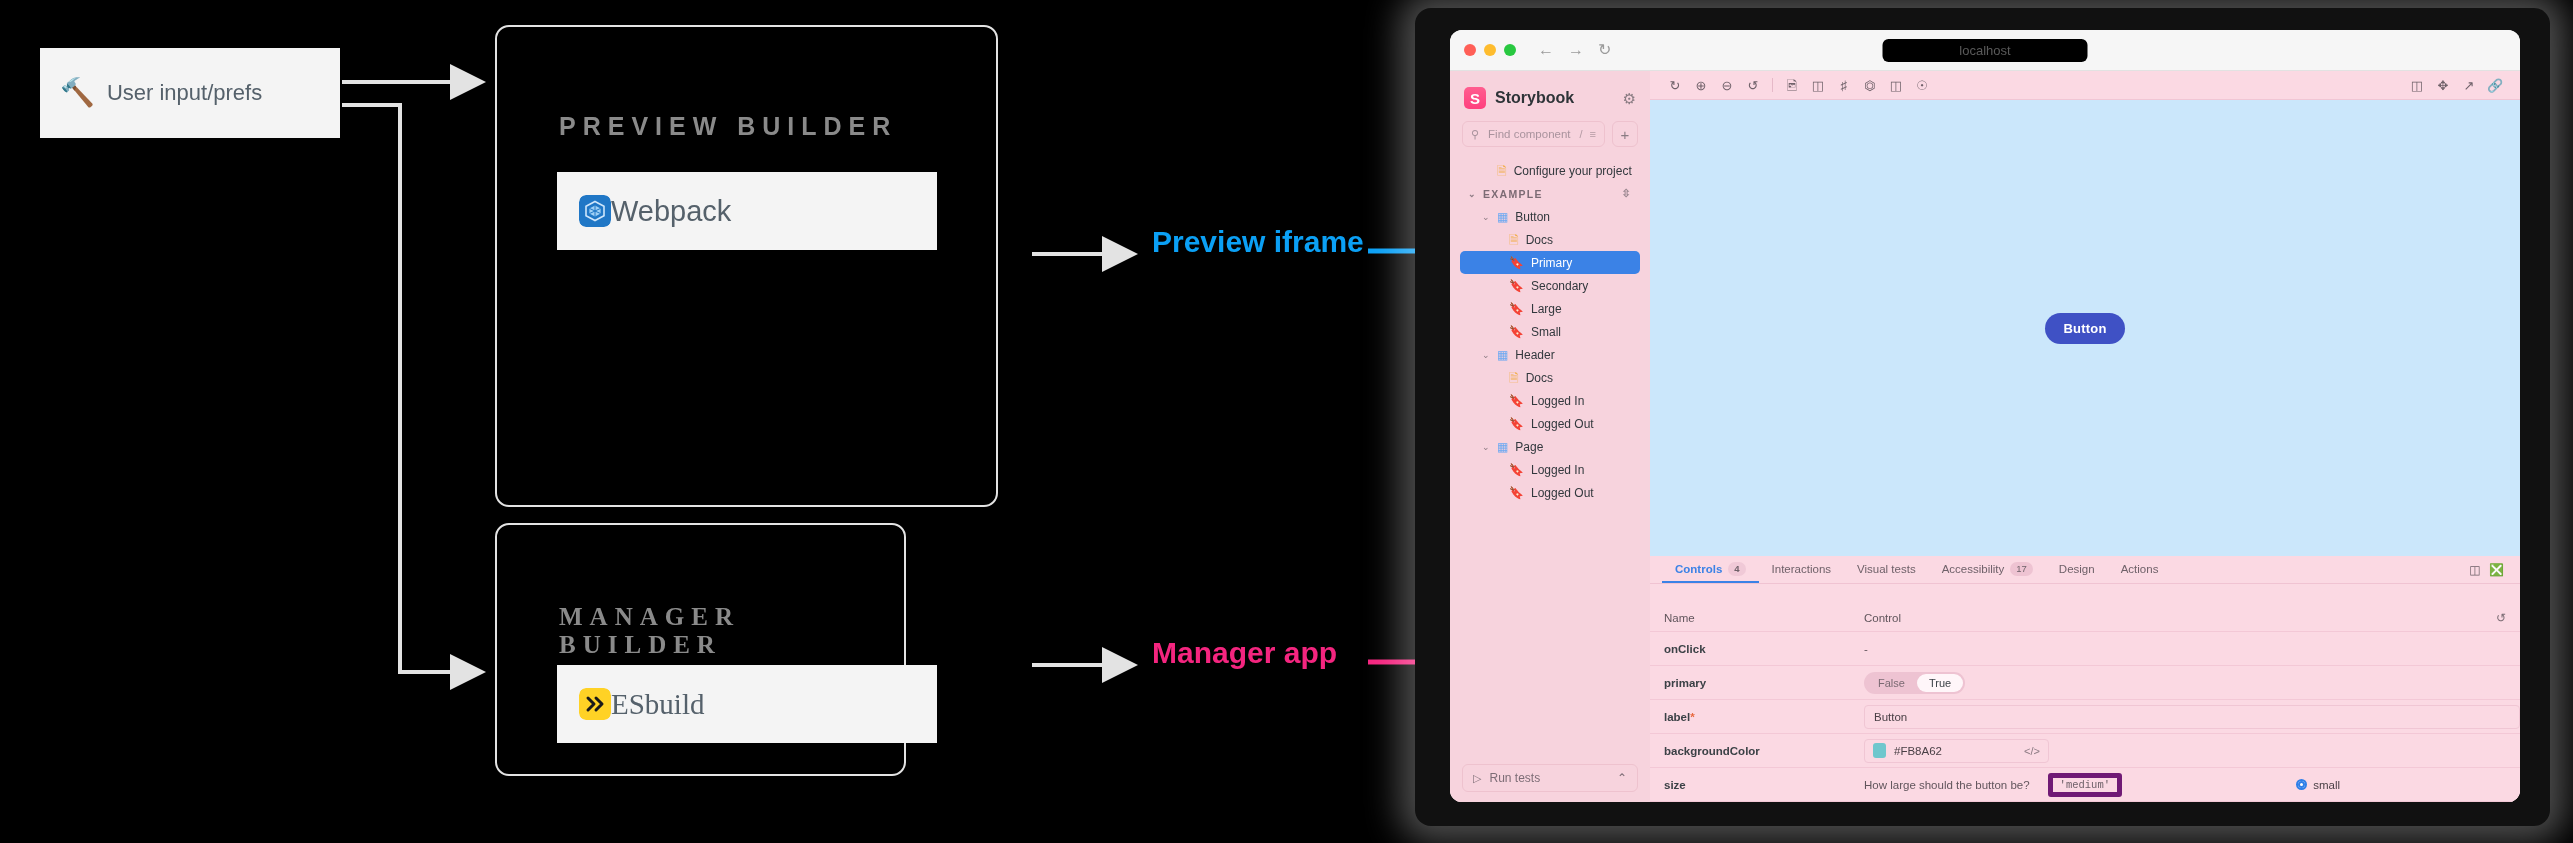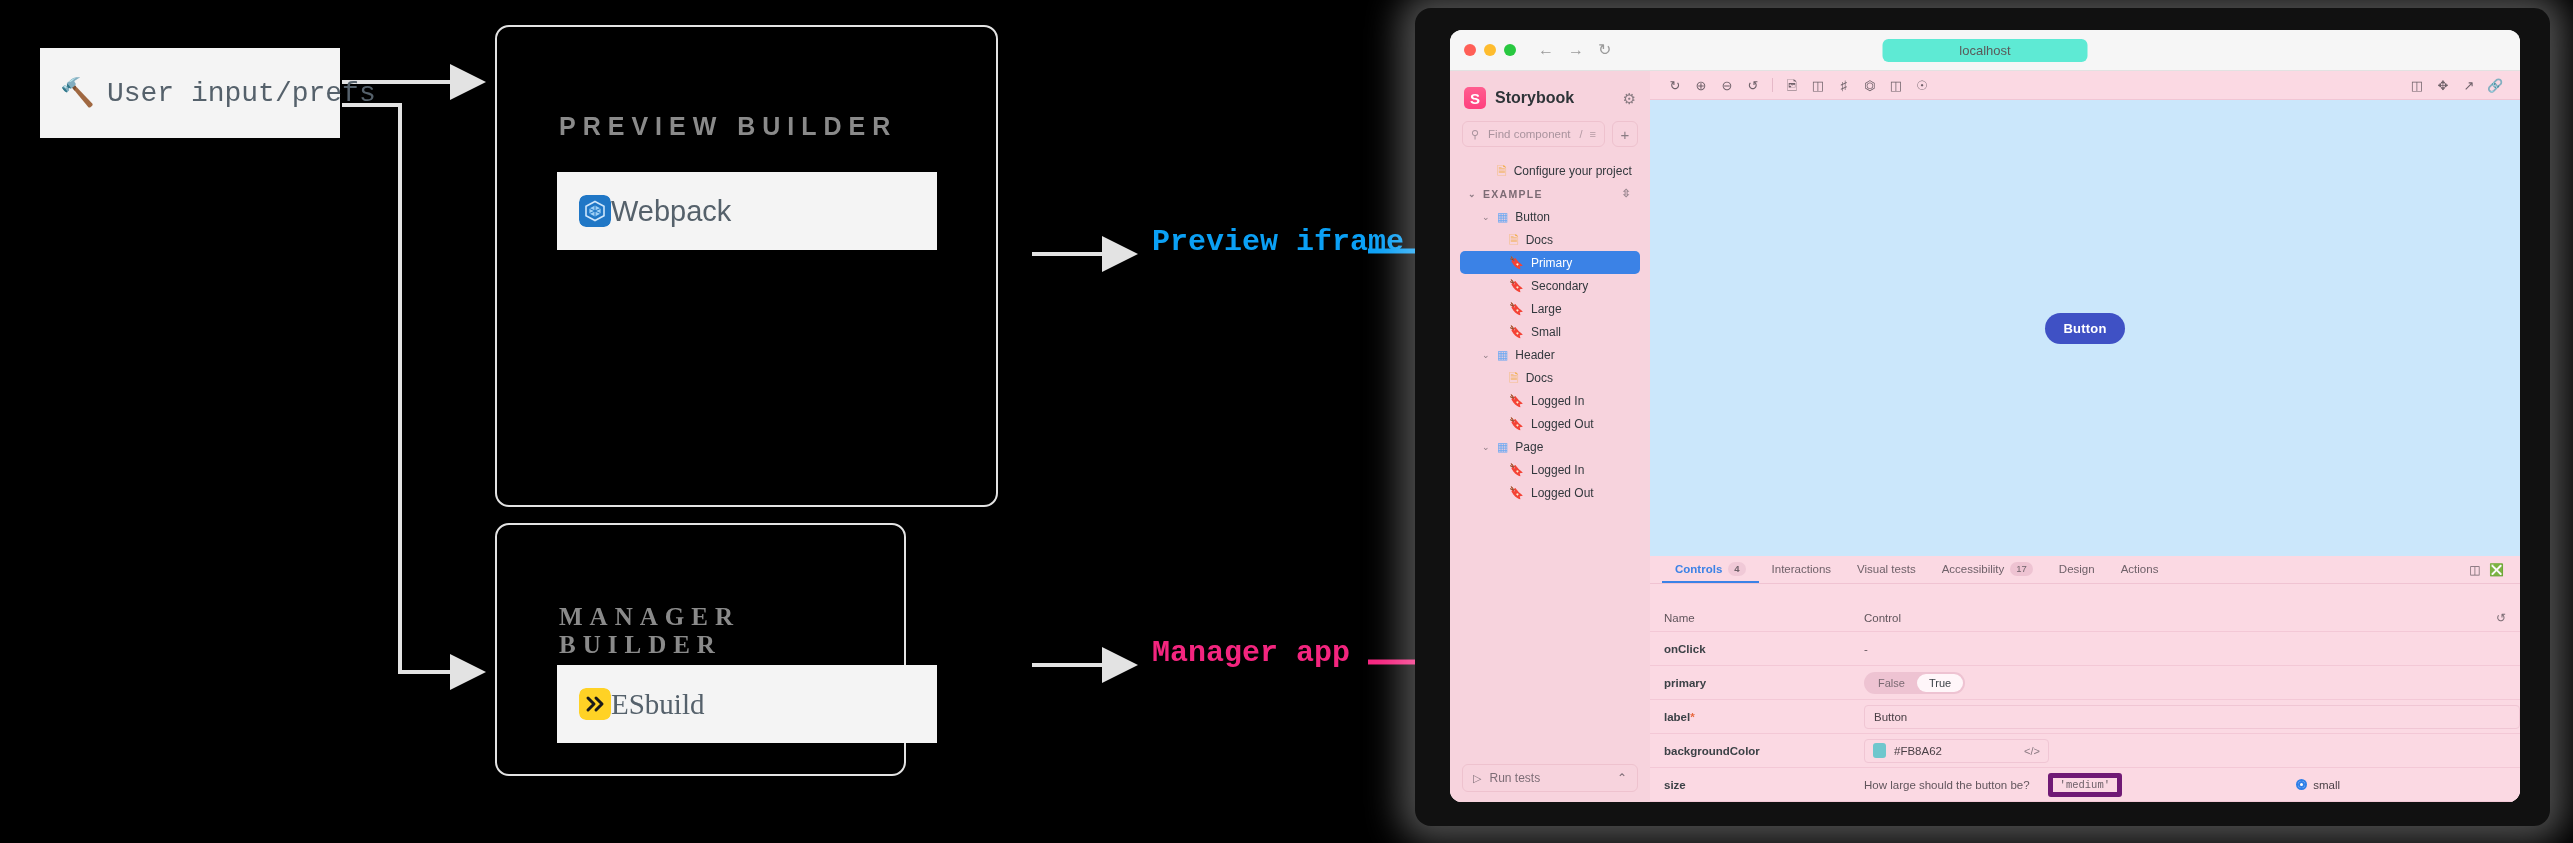--- a/index.html
+++ b/index.html
@@ -5,21 +5,21 @@
   html,body{margin:0;padding:0;background:#000;}
   body{width:2573px;height:843px;overflow:hidden;font-family:"Liberation Sans",sans-serif;}
   #root{position:relative;width:2573px;height:843px;background:#000;}
 
   
   .user-box{
     position:absolute;left:40px;top:48px;width:300px;height:90px;
     background:#f4f4f4;display:flex;align-items:center;gap:12px;
     padding:0 20px;box-sizing:border-box;
   }
-  .user-box .lbl{font-size:28px;color:#55616b;font-weight:400;white-space:nowrap;font-family:Liberation Mono, monospace;}
+  .user-box .lbl{font-size:22px;color:#55616b;font-weight:400;white-space:nowrap;}
   .tool-ico{font-size:28px;line-height:1;display:inline-block;}
 
   .builder-box{
     position:absolute;border:2px solid #e3e3e3;border-radius:14px;background:#000;
     box-sizing:border-box;
   }
   .builder-box.preview{left:495px;top:25px;width:503px;height:482px;}
   .builder-box.manager{left:495px;top:523px;width:411px;height:253px;font-family:Liberation Serif, serif;}
   .builder-title{
     color:#8a8a8a;font-size:25px;font-weight:700;letter-spacing:7px;
@@ -35,21 +35,21 @@
   .builder-box.preview .opt-row.r0{top:145px;}
   .builder-box.preview .opt-row.r1{top:228px;}
   .builder-box.manager .opt-row.r0{top:140px;}
   .opt-label{font-size:29px;color:#55616b;white-space:nowrap;}
 
   .logo{width:32px;height:32px;border-radius:7px;flex:0 0 auto;display:block;}
 
   
   .arrow-svg{position:absolute;left:0;top:0;width:2573px;height:843px;pointer-events:none;}
 
-  .edge-label{position:absolute;font-size:30px;font-weight:700;white-space:nowrap;font-family:Liberation Mono, monospace;}
+  .edge-label{position:absolute;font-size:30px;font-weight:700;white-space:nowrap;}
   .edge-label.preview{left:1152px;top:225px;color:#0ba0f5;}
   .edge-label.manager{left:1152px;top:636px;color:#f4257f;}
 
   
   .win-shadow{
     position:absolute;left:1415px;top:8px;width:1135px;height:818px;
     background:#111;border-radius:16px;
     box-shadow:0 0 34px 16px rgba(255,255,255,0.30);
   }
   .window{
@@ -60,21 +60,21 @@
   .titlebar{
     height:40px;background:#f6f6f6;border-bottom:1px solid #e2e2e2;
     display:flex;align-items:center;padding:0 14px;flex:0 0 auto;position:relative;
   }
   .dots{display:flex;gap:8px;align-items:center;}
   .dot{width:12px;height:12px;border-radius:50%;}
   .dot.r{background:#ff5f57}.dot.y{background:#febc2e}.dot.g{background:#28c840}
   .navbtns{display:flex;gap:14px;margin-left:22px;color:#9a9a9a;font-size:16px;line-height:1;}
   .urlpill{
     position:absolute;left:50%;transform:translateX(-50%);
-    width:205px;height:23px;background:#5eead4;border-radius:6px;
+    width:205px;height:23px;background:#000000;border-radius:6px;
     display:flex;align-items:center;justify-content:center;
     font-size:13px;color:#5a5a5a;
   }
 
   .app{flex:1 1 auto;display:flex;min-height:0;background:#f9d7e0;}
 
   
   .sidebar{
     width:200px;flex:0 0 auto;background:#f7d3dd;
     display:flex;flex-direction:column;padding:12px 10px 10px 10px;box-sizing:border-box;

